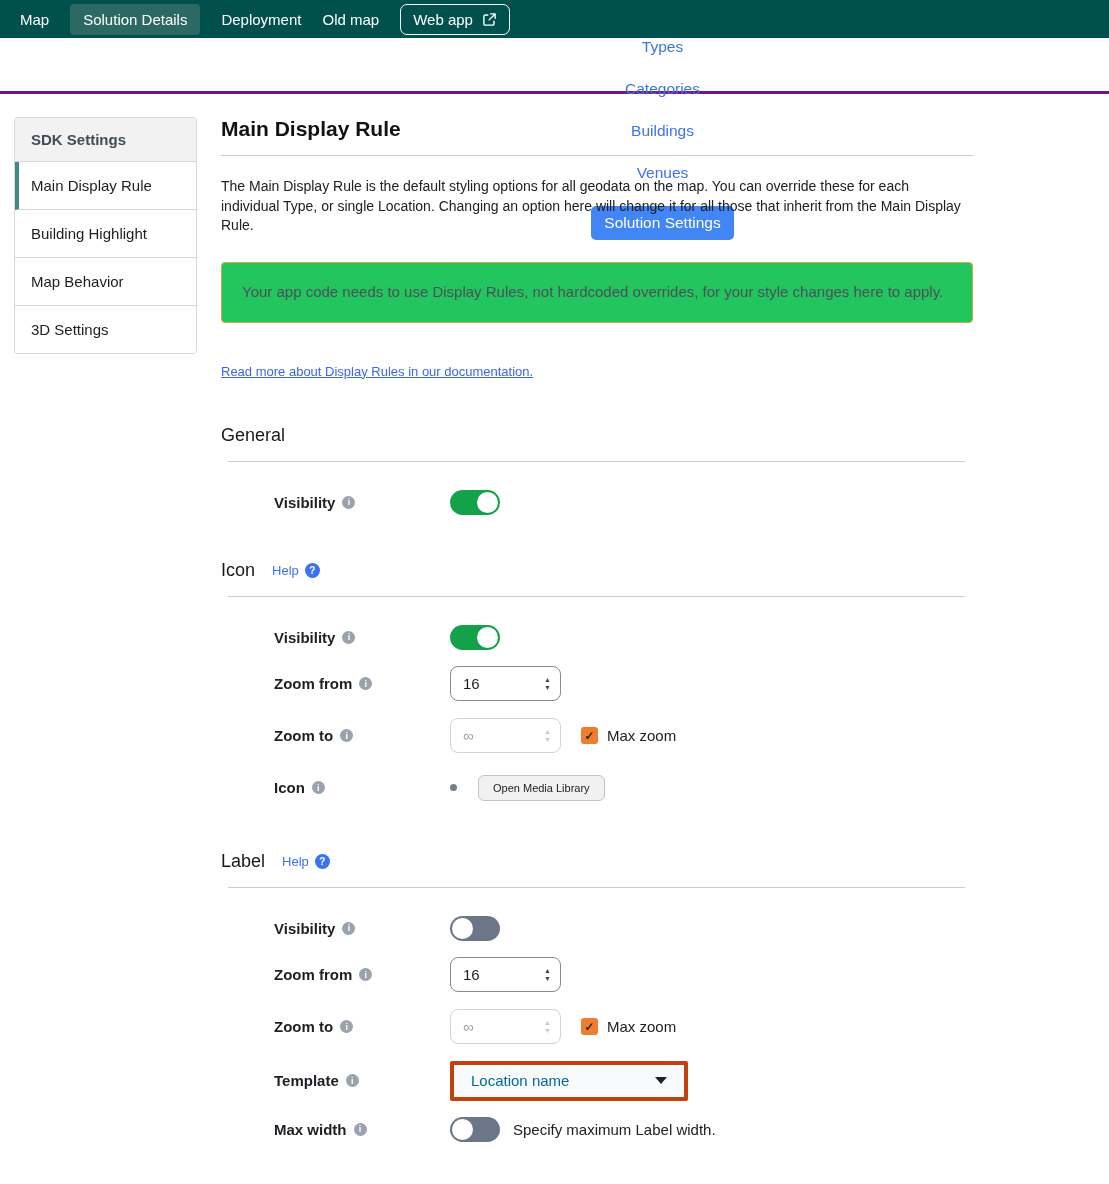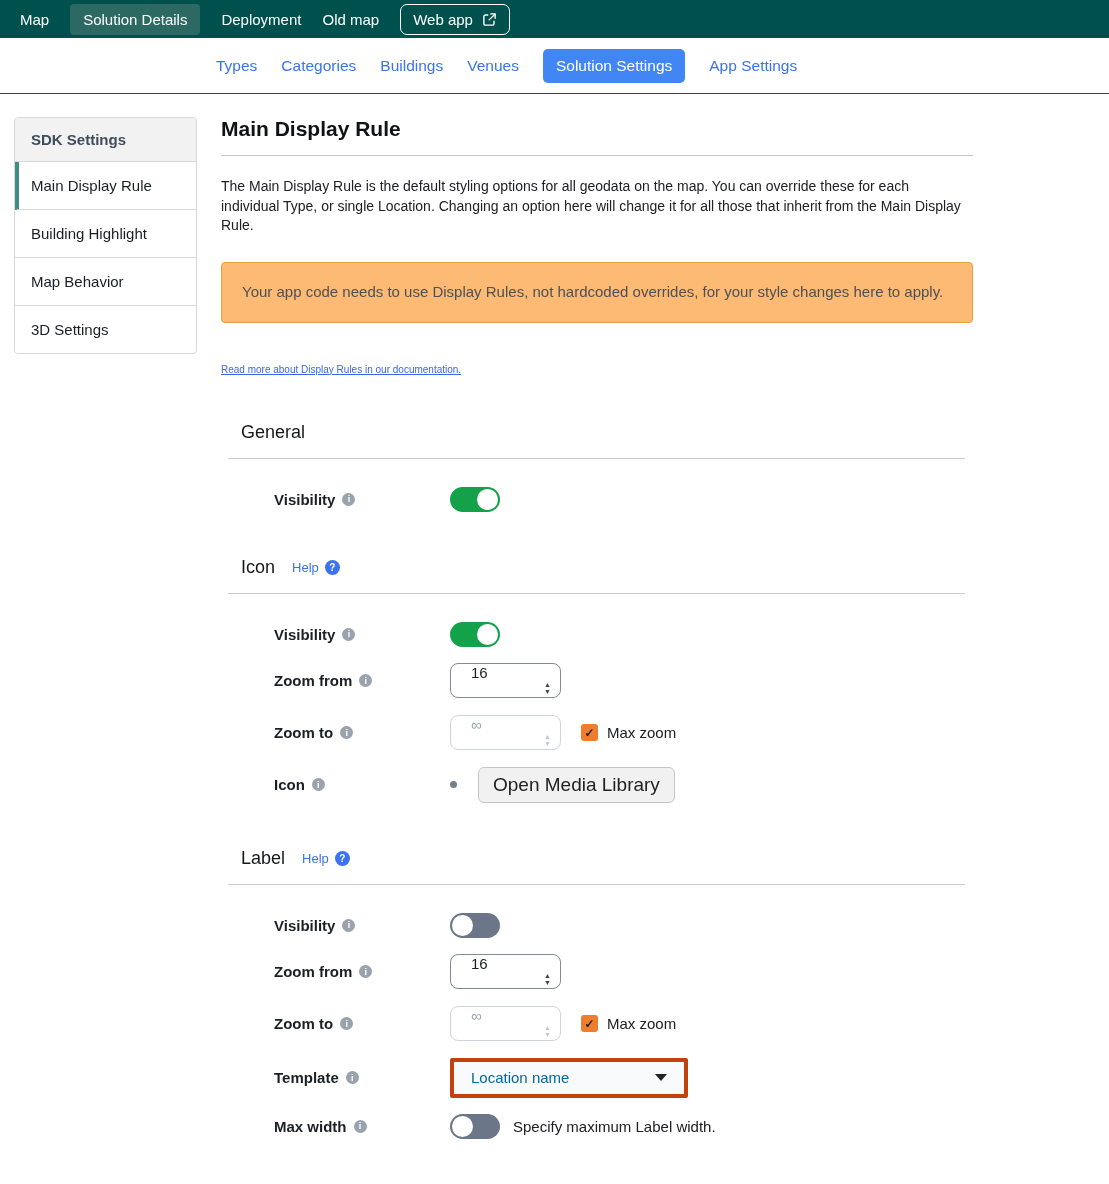--- a/index.html
+++ b/index.html
@@ -49,22 +49,23 @@
     justify-content: flex-end;
   }
 
   
   .subnav {
     height: 56px;
     display: flex;
     align-items: center;
     gap: 24px;
     padding-left: 216px;
-    border-bottom: 1px solid #701a75;
+    border-bottom: 3px solid #701a75;
     background: #ffffff;
+    flex-direction: column;
   }
   .subnav a {
     color: #3b72f0;
     font-size: 15.5px;
     text-decoration: none;
     font-weight: 500;
     white-space: nowrap;
     cursor: pointer;
   }
   .subnav a.active {
@@ -113,44 +114,43 @@
   .title-hr { border: none; border-top: 1px solid #c6c6c6; margin-top: 14px; }
   .desc {
     margin-top: 21px;
     font-size: 14px;
     line-height: 1.4;
     color: #202124;
     max-width: 748px;
   }
   .warning {
     margin-top: 26px;
-    background: #fdba74;
+    background: #22c55e;
     border: 1px solid #e3a23a;
     border-radius: 4px;
     padding: 17px 20px;
     font-size: 15px;
     line-height: 1.65;
     color: #4b5157;
   }
   .doclink {
     display: inline-block;
     margin-top: 41px;
     color: #3b64f2;
-    font-size: 10px;
+    font-size: 13px;
     text-decoration: underline;
     cursor: pointer;
   }
 
   
   .settings-section { margin-top: 45px; }
   .section-heading {
     display: flex;
     align-items: center;
     gap: 17px;
-    margin-left: 20px;
   }
   .section-heading h2 { font-size: 18px; font-weight: 400; color: #16181a; }
   .help-link {
     display: flex;
     align-items: center;
     gap: 6px;
     color: #3b72f0;
     font-size: 13px;
     font-weight: 500;
     text-decoration: none;
@@ -221,23 +221,22 @@
   .toggle.on .knob  { right: 2px; }
   .toggle.off .knob { left: 2px; }
 
   
   .num-input {
     width: 111px; height: 35px;
     border: 1px solid #848b92;
     border-radius: 8px;
     display: flex;
     align-items: center;
-    padding: 0 9px 0 20px;
+    padding: 0 9px 0 12px;
     background: #fff;
-    flex-direction: column;
   }
   .num-input input {
     width: 100%;
     border: none;
     outline: none;
     font-size: 15px;
     font-family: inherit;
     color: #1c1f23;
     background: transparent;
   }
@@ -280,21 +279,21 @@
 
   
   .icon-dot {
     width: 7px; height: 7px;
     border-radius: 50%;
     background: #747f8b;
     margin-right: 21px;
   }
   .media-btn {
     font-family: inherit;
-    font-size: 19px;
+    font-size: 11px;
     color: #222;
     background: #f1f1f1;
     border: 1px solid #c5c5c5;
     border-radius: 6px;
     padding: 6px 14px;
     cursor: pointer;
   }
 
   
   .select {

